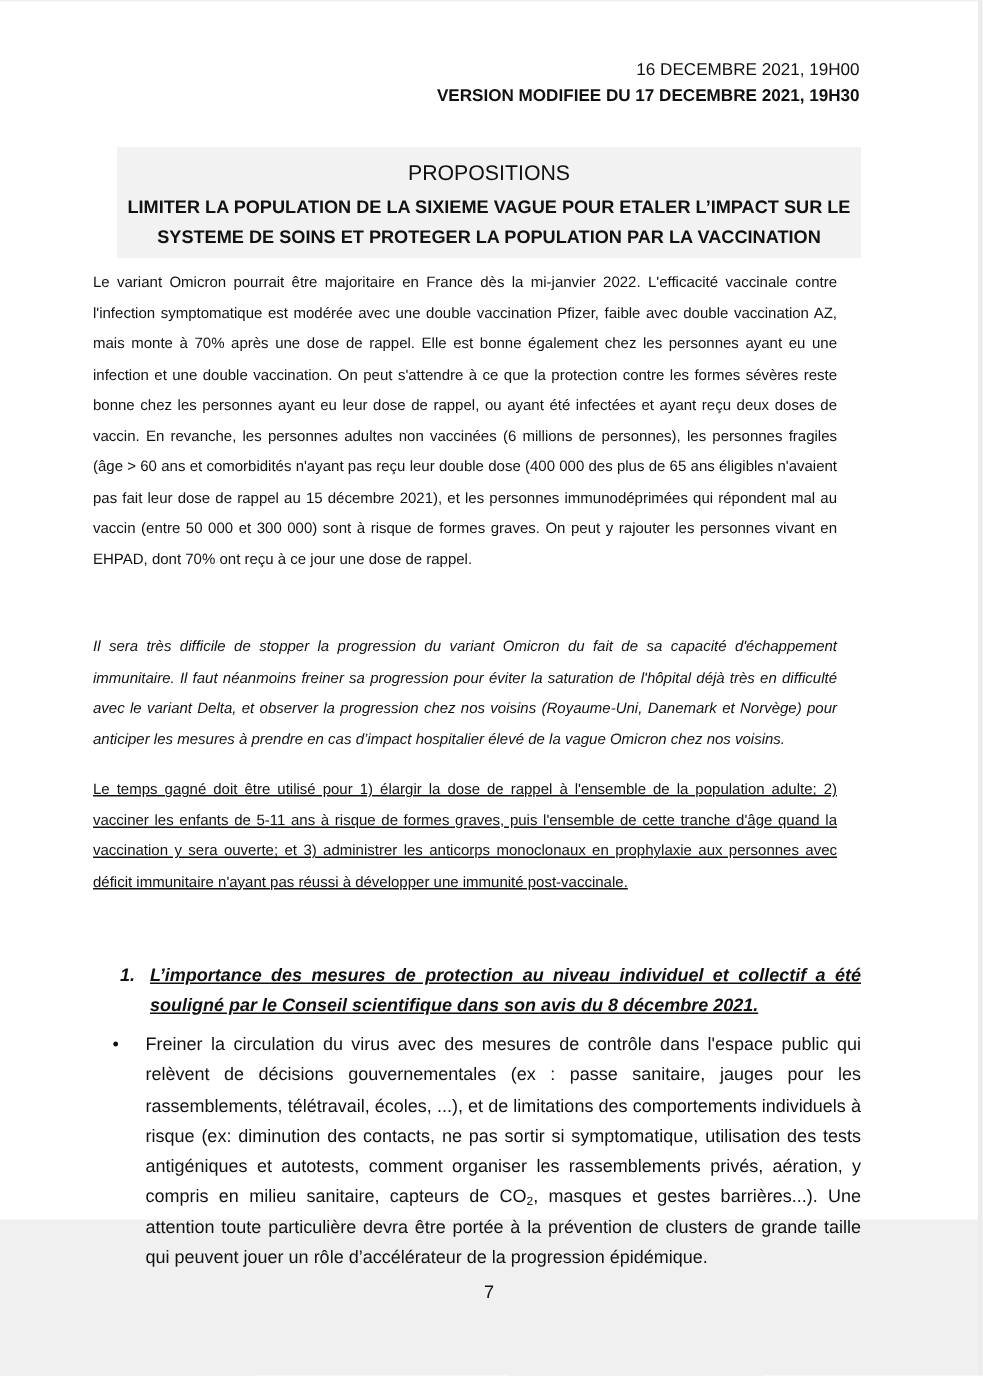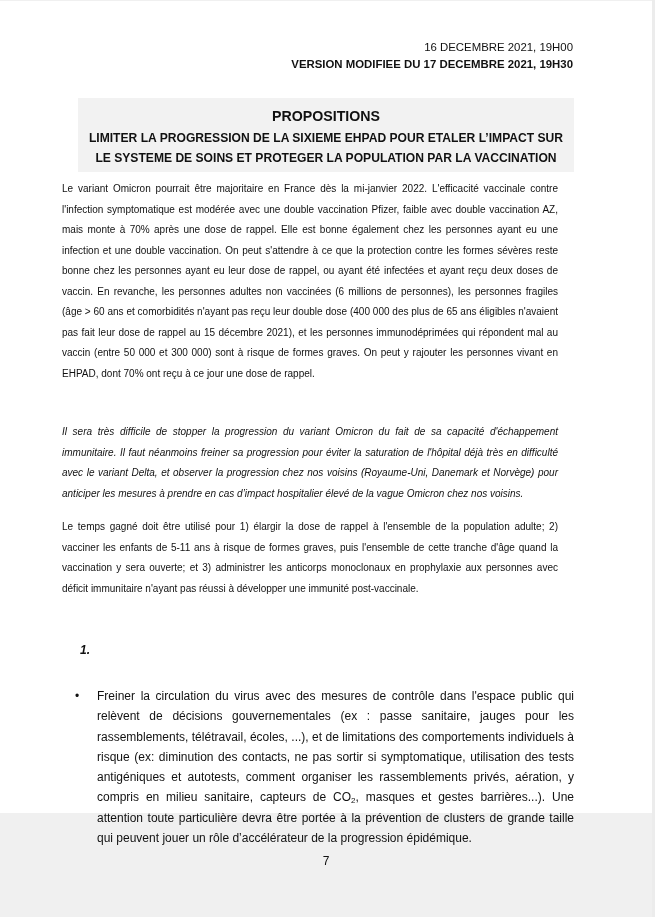--- a/index.html
+++ b/index.html
@@ -17,29 +17,29 @@
   .header-meta {
     position: absolute; right: 79px; top: 38px;
     text-align: right; font-size: 11.4px; line-height: 17px;
   }
   .header-meta .date { font-weight: normal; }
   .header-meta .version { font-weight: bold; text-align: center; }
   .title-box {
     position: absolute; left: 78px; top: 97px; width: 496px; height: 74px;
     background: #f2f2f2; text-align: center;
   }
-  .title-box .t1 { font-weight: bold; font-size: 14.2px; margin-top: 9px; line-height: 18px; }
+  .title-box .t1 { font-weight: normal; font-size: 14.2px; margin-top: 9px; line-height: 18px; }
   .title-box .t2 { font-weight: bold; font-size: 12.1px; line-height: 20px; margin-top: 3px; padding: 0 4px; }
   .body-text {
     position: absolute; left: 62px; width: 496px;
     font-size: 10px; line-height: 20.5px; text-align: justify;
   }
   .p1 { top: 178px; }
   .p2 { top: 421px; font-style: italic; }
-  .p3 { top: 516px; }
+  .p3 { top: 516px; text-decoration: underline; }
   .section {
     position: absolute; left: 100px; top: 639px; width: 474px;
     font-size: 12px; line-height: 20px; font-weight: bold; font-style: italic;
     text-align: justify;
   }
   .section .num { position: absolute; left: -20px; top: 0; }
   .section .txt { text-decoration: underline; }
   .bullet {
     position: absolute; left: 97px; top: 685px; width: 477px;
     font-size: 12px; line-height: 20.3px; text-align: justify;
@@ -59,29 +59,30 @@
 <body>
 
 <div class="page">
   <div class="header-meta">
     <div class="date">16 DECEMBRE 2021, 19H00</div>
     <div class="version">VERSION MODIFIEE DU 17 DECEMBRE 2021, 19H30</div>
   </div>
 
   <div class="title-box">
     <div class="t1">PROPOSITIONS</div>
-    <div class="t2">LIMITER LA PROGRESSION DE LA SIXIEME EHPAD POUR ETALER L’IMPACT SUR LE SYSTEME DE SOINS ET PROTEGER LA POPULATION PAR LA VACCINATION</div>
+    <div class="t2">LIMITER LA POPULATION DE LA SIXIEME VAGUE POUR ETALER L’IMPACT SUR LE SYSTEME DE SOINS ET PROTEGER LA POPULATION PAR LA VACCINATION</div>
   </div>
 
   <div class="body-text p1">Le variant Omicron pourrait être majoritaire en France dès la mi-janvier 2022. L'efficacité vaccinale contre l'infection symptomatique est modérée avec une double vaccination Pfizer, faible avec double vaccination AZ, mais monte à 70% après une dose de rappel. Elle est bonne également chez les personnes ayant eu une infection et une double vaccination. On peut s'attendre à ce que la protection contre les formes sévères reste bonne chez les personnes ayant eu leur dose de rappel, ou ayant été infectées et ayant reçu deux doses de vaccin. En revanche, les personnes adultes non vaccinées (6 millions de personnes), les personnes fragiles (âge &gt; 60 ans et comorbidités n'ayant pas reçu leur double dose (400 000 des plus de 65 ans éligibles n'avaient pas fait leur dose de rappel au 15 décembre 2021), et les personnes immunodéprimées qui répondent mal au vaccin (entre 50 000 et 300 000) sont à risque de formes graves. On peut y rajouter les personnes vivant en EHPAD, dont 70% ont reçu à ce jour une dose de rappel.</div>
   <div class="body-text p2">Il sera très difficile de stopper la progression du variant Omicron du fait de sa capacité d'échappement immunitaire. Il faut néanmoins freiner sa progression pour éviter la saturation de l'hôpital déjà très en difficulté avec le variant Delta, et observer la progression chez nos voisins (Royaume-Uni, Danemark et Norvège) pour anticiper les mesures à prendre en cas d’impact hospitalier élevé de la vague Omicron chez nos voisins.</div>
   <div class="body-text p3">Le temps gagné doit être utilisé pour 1) élargir la dose de rappel à l'ensemble de la population adulte; 2) vacciner les enfants de 5-11 ans à risque de formes graves, puis l'ensemble de cette tranche d'âge quand la vaccination y sera ouverte; et 3) administrer les anticorps monoclonaux en prophylaxie aux personnes avec déficit immunitaire n'ayant pas réussi à développer une immunité post-vaccinale.</div>
 
   <div class="section">
     <span class="num">1.</span>
+    <span class="txt">L’importance des mesures de protection au niveau individuel et collectif a été souligné par le Conseil scientifique dans son avis du 8 décembre 2021.</span>
   </div>
 
   <div class="bullet">
     <span class="dot">•</span>
     <b>Freiner la circulation du virus avec des mesures de contrôle dans l'espace public qui relèvent de décisions gouvernementales</b><span> (ex : passe sanitaire, jauges pour les rassemblements, télétravail, écoles, ...), </span><b>et de limitations des comportements individuels à risque</b><span> (ex: diminution des contacts, ne pas sortir si symptomatique, utilisation des tests antigéniques et autotests, comment organiser les rassemblements privés, </span><b><span>aération, y compris en milieu sanitaire, capteurs de CO</span><sub>2</sub></b><span>, masques et gestes barrières...). Une attention toute particulière devra être portée à la </span><b>prévention de clusters de grande taille</b><span> qui peuvent jouer un rôle d’accélérateur de la progression épidémique.</span>
   </div>
 
   <div class="page-number">7</div>
 </div>
 <div class="scrollbar"></div>

